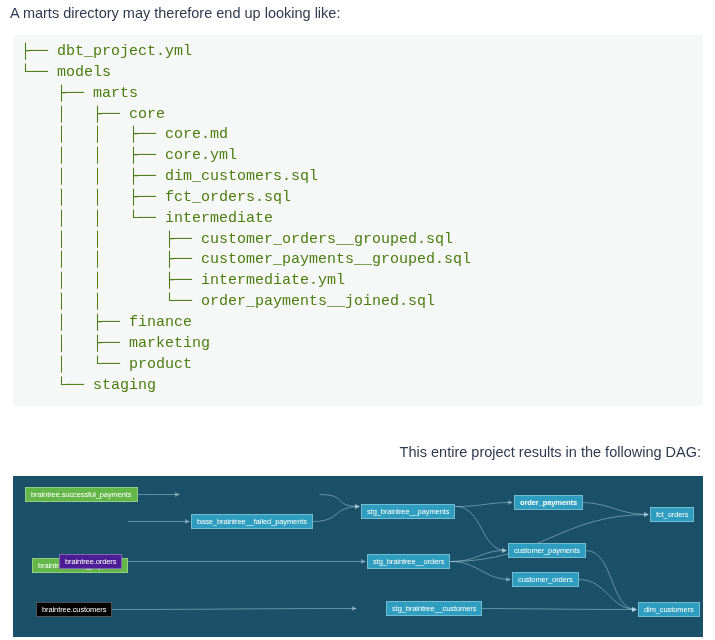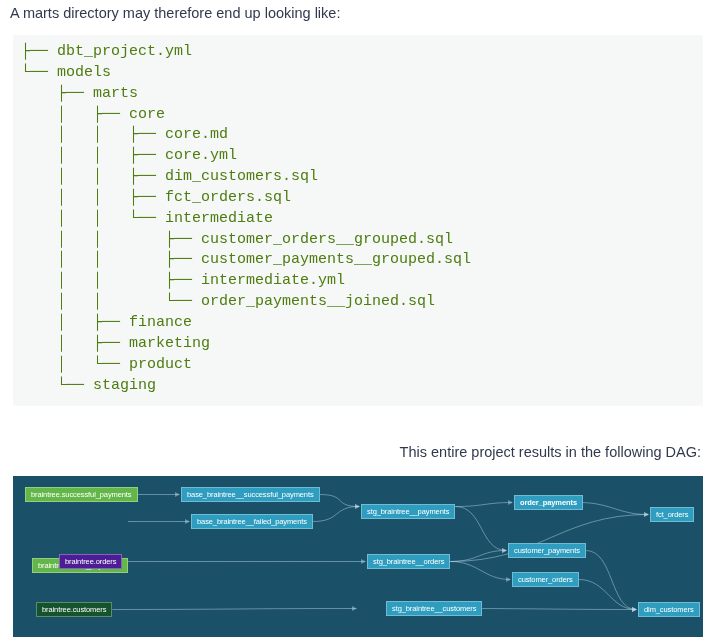--- a/index.html
+++ b/index.html
@@ -104,22 +104,21 @@
       <path d="M 437.28125 85.5 C 465.28125 85.5, 471 103.5, 497 103.5" fill="none" stroke="rgba(190,225,240,0.45)" stroke-width="1" marker-end="url(#arrow)"></path>
       <path d="M 437.28125 85.5 C 527.1546875 85.5, 547.1265625 38.5, 635 38.5" fill="none" stroke="rgba(190,225,240,0.45)" stroke-width="1" marker-end="url(#arrow)"></path>
       <path d="M 565.796875 26.5 C 597.83828125 26.5, 604.95859375 38.5, 635 38.5" fill="none" stroke="rgba(190,225,240,0.45)" stroke-width="1" marker-end="url(#arrow)"></path>
       <path d="M 572.84375 74.5 C 600.84375 74.5, 597 133.5, 623 133.5" fill="none" stroke="rgba(190,225,240,0.45)" stroke-width="1" marker-end="url(#arrow)"></path>
       <path d="M 565.78125 103.5 C 593.78125 103.5, 597 133.5, 623 133.5" fill="none" stroke="rgba(190,225,240,0.45)" stroke-width="1" marker-end="url(#arrow)"></path>
       <path d="M 441.3125 132.5 C 523.971875 132.5, 542.340625 133.5, 623 133.5" fill="none" stroke="rgba(190,225,240,0.45)" stroke-width="1" marker-end="url(#arrow)"></path>
     </svg>
 <div class="dag-node" style="left: 12px; top: 11px; background: rgb(99, 183, 72);">braintree.successful_payments</div>
     <div class="dag-node" style="left: 19px; top: 38px; background: rgb(99, 183, 72); margin-top: 44px;">braintree.failed_payments</div>
     <div class="dag-node" style="left: 46px; top: 78px; background: #4c1d95;">braintree.orders</div>
-    <div class="dag-node" style="left: 23px; top: 126px; background: #14532d;">braintree.customers</div>
-    <div class="dag-node" style="left: 168px; top: 11px; background: rgb(47, 157, 191);">base_braintree__successful_payments</div>
+    <div class="dag-node" style="left: 23px; top: 126px; background: #000000;">braintree.customers</div>
     <div class="dag-node" style="left: 178px; top: 38px; background: rgb(47, 157, 191);">base_braintree__failed_payments</div>
     <div class="dag-node" style="left: 348px; top: 28px; background: rgb(47, 157, 191);">stg_braintree__payments</div>
     <div class="dag-node" style="left: 354px; top: 78px; background: rgb(47, 157, 191);">stg_braintree__orders</div>
     <div class="dag-node" style="left: 345px; top: 125px; background: rgb(47, 157, 191); margin-left: 28px;">stg_braintree__customers</div>
     <div class="dag-node" style="left: 501px; top: 19px; background: rgb(47, 157, 191); font-weight: bold;">order_payments</div>
     <div class="dag-node" style="left: 495px; top: 67px; background: rgb(47, 157, 191);">customer_payments</div>
     <div class="dag-node" style="left: 499px; top: 96px; background: rgb(47, 157, 191);">customer_orders</div>
     <div class="dag-node" style="left: 637px; top: 31px; background: rgb(47, 157, 191);">fct_orders</div>
     <div class="dag-node" style="left: 625px; top: 126px; background: rgb(47, 157, 191);">dim_customers</div>
   </div>

